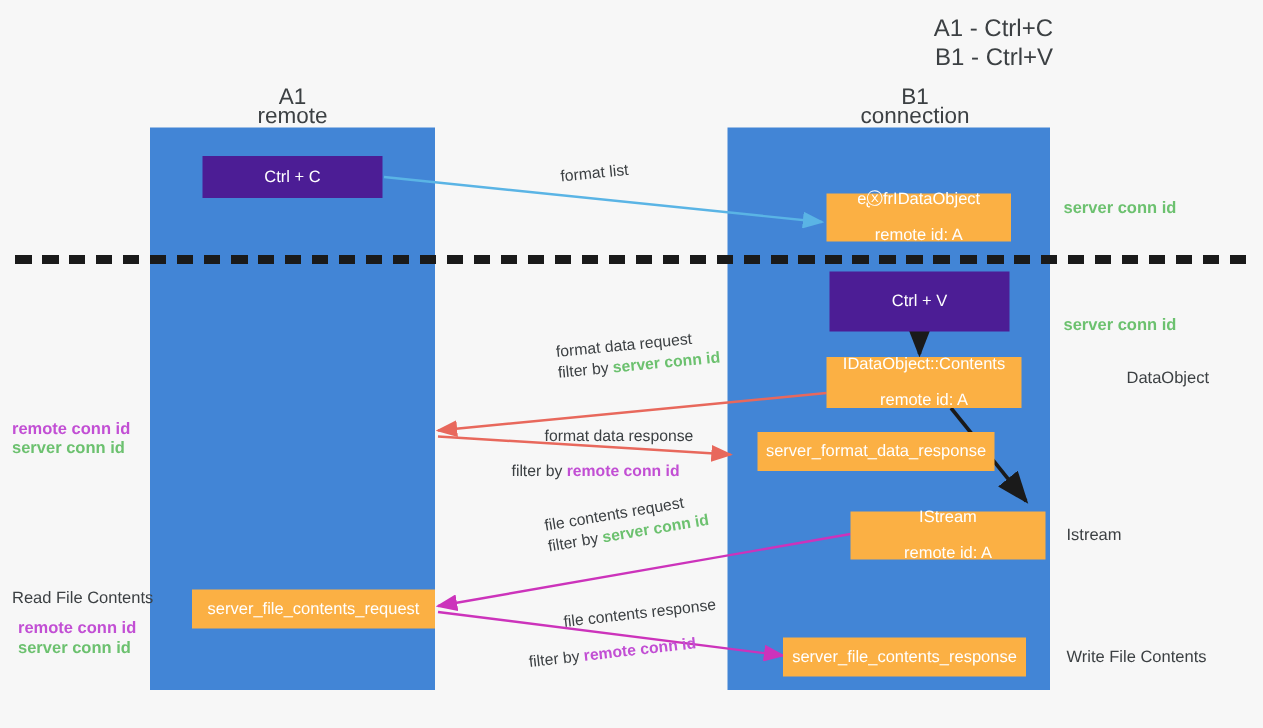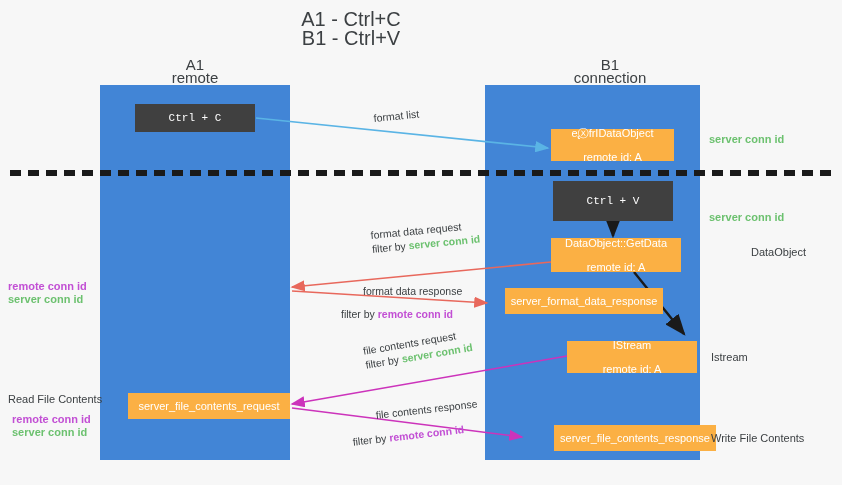--- a/index.html
+++ b/index.html
@@ -14,22 +14,22 @@
     background: #f7f7f7;
     font-family: "Liberation Sans", sans-serif;
     overflow: hidden;
   }
   .abs { position: absolute; }
 
   
   .title {
     left: 0; top: 10px;
     width: 702px;
-    text-align: center;
-    font-size: 20px;
+    text-align: right;
+    font-size: 16px;
     color: #3c4043;
     line-height: 19px;
     white-space: pre;
   }
 
   
   .lane {
     background: #4285d6;
   }
   .lane-head {
@@ -47,21 +47,21 @@
     flex-direction: column;
     align-items: center;
     justify-content: center;
     text-align: center;
     color: #ffffff;
     font-size: 11px;
     line-height: 13px;
     padding: 2px 4px;
   }
   .node.orange { background: #fbb044; gap: 11px; }
-  .node.green  { background: #404040; font-family: Liberation Mono, monospace; }
+  .node.green  { background: #4c1d95; }
   .node .l2 { display: block; }
 
   
   .annot {
     font-size: 11px;
     line-height: 14px;
     color: #3c4043;
     white-space: nowrap;
   }
   .green-t  { color: #6cc16f; font-weight: bold; }
@@ -153,34 +153,34 @@
   <div class="abs node orange" style="left:551px; top:129px; width:123px; height:32px;">
     <span>e̢ⓧfrIDataObject</span>
     <span class="l2">remote id: A</span>
   </div>
 
   <div class="abs node green" style="left:553px; top:181px; width:120px; height:40px;">
     <span>Ctrl + V</span>
   </div>
 
   <div class="abs node orange" style="left:551px; top:238px; width:130px; height:34px;">
-    <span>DataObject::GetData</span>
+    <span>IDataObject::Contents</span>
     <span class="l2">remote id: A</span>
   </div>
 
   <div class="abs node orange" style="left:567px; top:341px; width:130px; height:32px;">
     <span>IStream</span>
     <span class="l2">remote id: A</span>
   </div>
 
   <div class="abs node orange" style="left:487px; top:288px; width:158px; height:26px;margin-left:18px;">
     <span>server_format_data_response</span>
   </div>
 
-  <div class="abs node orange" style="left:522px; top:425px; width:162px; height:26px;margin-left:32px;">
+  <div class="abs node orange" style="left:522px; top:425px; width:162px; height:26px;">
     <span>server_file_contents_response</span>
   </div>
 
   <div class="abs elabel" style="left:373px; top:111px; transform:rotate(-5.6deg); transform-origin:left top;">format list</div>
 
   <div class="abs elabel" style="left:370px; top:228px; transform:rotate(-5.5deg); transform-origin:left top;">
     <div>format data request</div>
     <div>
       <span class="plain-t">filter by </span><span class="k green-t">server conn id</span>
     </div>

